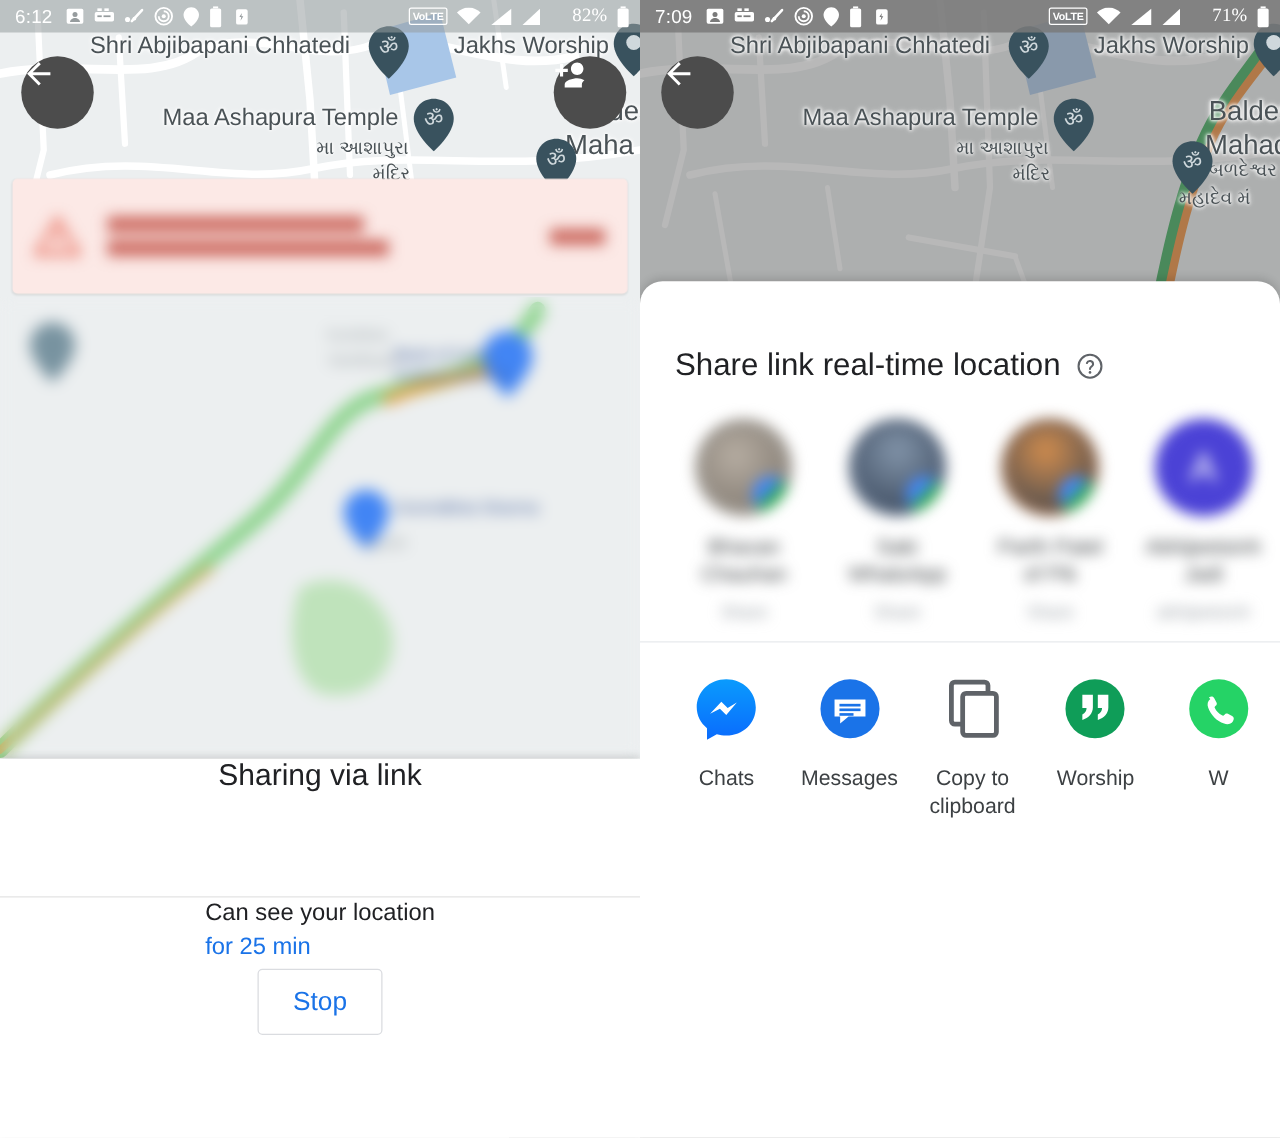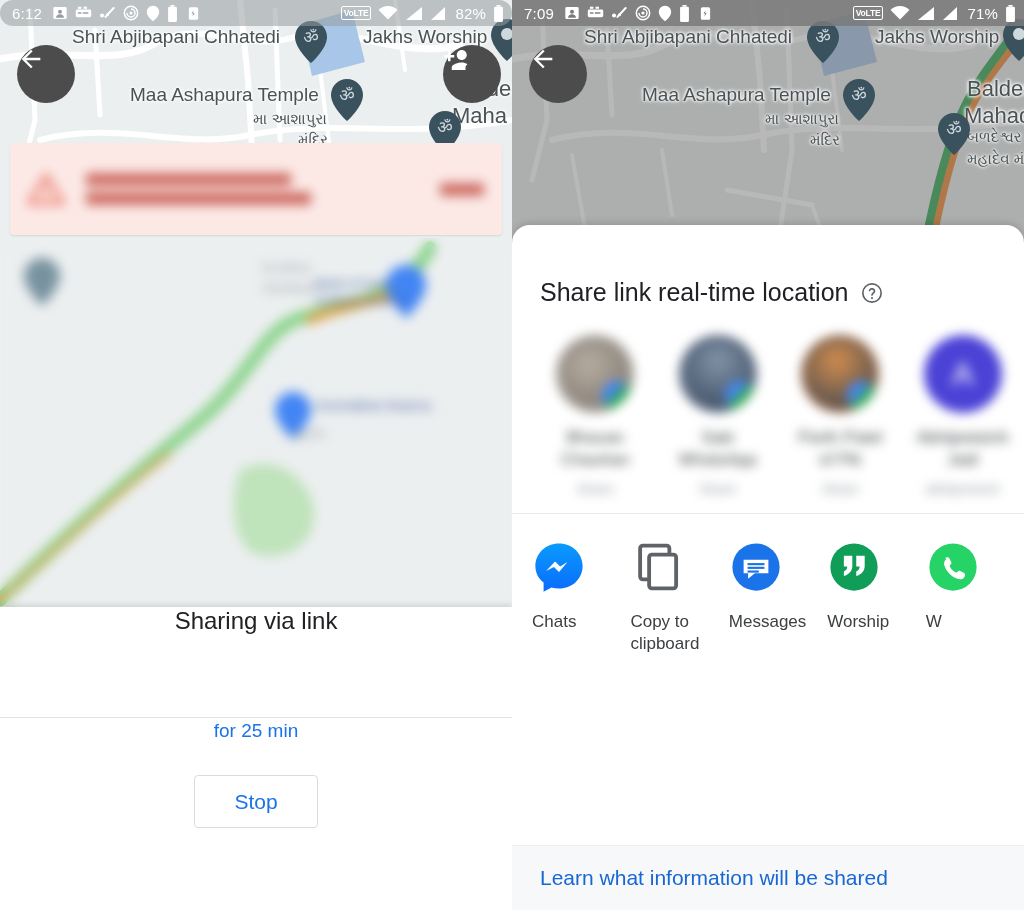--- a/index.html
+++ b/index.html
@@ -16,27 +16,27 @@
   .panel-right { width:512px; }
 
   
   .statusbar {
     position:absolute; top:0; left:0; right:0; height:26px;
     display:flex; align-items:center; gap:7px;
     padding:0 8px 0 12px; z-index:40;
     color:#ffffff;
     font-size:15px; letter-spacing:.2px;
   }
-  .sb-left  { background:rgba(150,156,158,.55);border-radius:13px; }
+  .sb-left  { background:rgba(150,156,158,.55); }
   .sb-right { background:rgba(122,122,122,.85); }
   .sb-time { font-size:15px; font-weight:400; margin-right:3px; }
   .sb-spacer { flex:1; }
   .sb-ico { display:inline-flex; align-items:center; justify-content:center; }
   .sb-ico svg { display:block; }
-  .sb-pct { font-size:15px; margin-left:2px; }
+  .sb-pct { font-size:15px; margin-left:18px;font-family:Liberation Serif, serif; }
   .volte {
     border:1.6px solid #fff; border-radius:2px;
     font-size:8.5px; font-weight:700; line-height:1;
     padding:2px 2px; letter-spacing:-.2px;
   }
 
   
   .map { position:absolute; inset:0; overflow:hidden; }
   .map-left  { height:607px; background:#eceff0; }
   .map-right { height:910px; background:#ebeeef; }
@@ -95,21 +95,21 @@
   .rowsub .t2 { color:#1a73e8; }
   .hr { height:1px; background:#e3e3e3; margin:0; }
 
   .btn-outline {
     border:1px solid #dadce0; border-radius:4px; background:#fff;
     color:#1a73e8; font-size:21px; font-family:inherit;
     display:flex; align-items:center; justify-content:center;
     cursor:pointer;
   }
   .btn-copy { width:148px; height:53px; }
-  .btn-stop { width:124px; height:53px; }
+  .btn-stop { width:100px; height:53px; }
 
   
   .sheet-right {
     position:absolute; left:0; right:0; top:225px; bottom:0;
     background:#fff; z-index:30;
     border-top-left-radius:18px; border-top-right-radius:18px;
     box-shadow:0 -2px 7px rgba(0,0,0,.14);
     overflow:hidden;
   }
   .sheet-title {
@@ -135,21 +135,21 @@
   .contact { width:130px; text-align:center; }
   .contact-blur { filter:blur(5.5px); }
   .av { width:78px; height:78px; border-radius:50%; margin:0 auto; position:relative; overflow:hidden; }
   .av-badge { position:absolute; right:2px; bottom:2px; width:30px; height:30px; border-radius:50%; }
   .cname { margin-top:14px; font-size:17px; color:#3c4043; line-height:1.28; }
   .csub  { margin-top:10px; font-size:14px; color:#9aa0a6; }
 
   .sep { height:1px; background:#e8eaed; margin-top:16px; }
 
   .apps { display:flex; padding:26px 0 0 0; margin-left:20px; }
-  .app { width:113px; }
+  .app { width:113px; text-align:center; }
   .app-ico { width:54px; height:54px; margin:0 auto; }
   .app-label { margin-top:13px; font-size:17px; color:#3c4043; line-height:1.32; }
 
   .learnbar {
     position:absolute; left:0; right:0; bottom:0; height:65px;
     background:#f6f8fa; border-top:1px solid #eceff1;
     display:flex; align-items:center; padding-left:28px;
   }
   .learnlink { color:#1967d2; font-size:21px; cursor:pointer; }
 </style>
@@ -259,20 +259,21 @@
       </div>
     </div>
 
     <div class="sheet-left">
       <div class="row row-link">
         <div class="rowtitle">Sharing via link</div>
       </div>
       <div class="hr"></div>
       <div class="row row-see">
         <div class="rowsub">
+          <div>Can see your location</div>
           <div class="t2">for 25 min</div>
         </div>
         <div class="btn-outline btn-stop">Stop</div>
       </div>
     </div>
 
     <div class="statusbar sb-left">
       <span class="sb-time">6:12</span>
       <span class="sb-ico">
           <svg width="16" height="16" viewBox="0 0 24 24">
@@ -376,21 +377,21 @@
       <div class="map-dim"></div>
 
       <div class="maplabel" style="left:72px;  top:26px;">Shri Abjibapani Chhatedi</div>
       <div class="maplabel" style="left:363px; top:26px;">Jakhs Worship</div>
       <div class="maplabel" style="left:130px; top:84px;">Maa Ashapura Temple</div>
       <div class="maplabel guj" style="left:253px; top:110px;">મા આશાપુરા</div>
       <div class="maplabel guj" style="left:298px; top:131px;">મંદિર</div>
       <div class="maplabel big" style="left:455px; top:76px;">Baldes</div>
       <div class="maplabel big" style="left:452px; top:103px;">Mahad</div>
       <div class="maplabel guj" style="left:455px; top:128px;">બળદેશ્વર મ</div>
-      <div class="maplabel guj" style="left:455px; top:150px;">મહાદેવ મં</div>
+      <div class="maplabel guj" style="left:431px; top:150px;">મહાદેવ મં</div>
 
       <svg class="pin" style="left:294px; top:20px;" viewBox="0 0 34 44">
         <path class="body" d="M17 1 C8 1 1 8 1 17 c0 12 16 26 16 26 s16 -14 16 -26 C33 8 26 1 17 1 Z"></path>
         <text class="om" x="17" y="23" text-anchor="middle">ॐ</text>
       </svg>
       <svg class="pin" style="left:330px; top:78px;" viewBox="0 0 34 44">
         <path class="body" d="M17 1 C8 1 1 8 1 17 c0 12 16 26 16 26 s16 -14 16 -26 C33 8 26 1 17 1 Z"></path>
         <text class="om" x="17" y="23" text-anchor="middle">ॐ</text>
       </svg>
       <svg class="pin" style="left:425px; top:112px;" viewBox="0 0 34 44">
@@ -475,61 +476,58 @@
             </linearGradient>
               </defs>
             <path d="M24 3 C12 3 3 12 3 23 c0 6 2.8 11.3 7.3 14.8 V46 l7-3.8 c2.1 .6 4.3 .9 6.7 .9 c12 0 21-8.9 21-20 S36 3 24 3 Z" fill="url(#mgr)"></path>
             <path d="M12.5 27.5 L20.5 19 L25 23.5 L31.5 19.5 L24 28.5 L19.5 24 Z" fill="#fff"></path>
           </svg>
           <div class="app-label">Chats</div>
         </div>
 
         <div class="app">
           <svg class="app-ico" viewBox="0 0 48 48">
-            <rect x="9" y="5" width="26" height="30" rx="2.5" fill="none" stroke="#5f6368" stroke-width="3.4"></rect>
-            <rect x="17" y="13" width="24" height="30" rx="2.5" fill="#fff" stroke="#5f6368" stroke-width="3.4"></rect>
-          </svg>
-          <div class="app-label">Copy to clipboard</div>
-        </div>
-
-        <div class="app">
-          <svg class="app-ico" viewBox="0 0 48 48">
             <circle cx="24" cy="24" r="21" fill="#1a73e8"></circle>
             <path d="M13 17.5 h22 v12 h-12 l-6 5 v-5 h-4 Z" fill="#fff"></path>
             <g fill="#1a73e8">
                 <rect x="16.5" y="20.5" width="15" height="1.9"></rect>
                 <rect x="16.5" y="23.8" width="15" height="1.9"></rect>
                 <rect x="16.5" y="27.1" width="10" height="1.9"></rect>
               </g>
           </svg>
           <div class="app-label">Messages</div>
         </div>
 
         <div class="app">
           <svg class="app-ico" viewBox="0 0 48 48">
+            <rect x="9" y="5" width="26" height="30" rx="2.5" fill="none" stroke="#5f6368" stroke-width="3.4"></rect>
+            <rect x="17" y="13" width="24" height="30" rx="2.5" fill="#fff" stroke="#5f6368" stroke-width="3.4"></rect>
+          </svg>
+          <div class="app-label">Copy to clipboard</div>
+        </div>
+
+        <div class="app">
+          <svg class="app-ico" viewBox="0 0 48 48">
             <circle cx="24" cy="24" r="21" fill="#0f9d58"></circle>
             <path d="M15 14 h7.5 v9 c0 4.5 -3 7.5 -7.5 9 v-4 c2 -1 3 -2.5 3 -4.5 h-3 Z" fill="#fff"></path>
             <path d="M26 14 h7.5 v9 c0 4.5 -3 7.5 -7.5 9 v-4 c2 -1 3 -2.5 3 -4.5 h-3 Z" fill="#fff"></path>
           </svg>
           <div class="app-label">Worship</div>
         </div>
 
         <div class="app">
           <svg class="app-ico" viewBox="0 0 48 48">
             <circle cx="24" cy="24" r="21" fill="#25d366"></circle>
             <path d="M17 16 c1.5 -1 3 -1 3.8 .5 l1.6 3 c.5 1 .2 1.7 -.6 2.4 c-.8 .7 -.9 1 -.5 1.8 c1.1 2.2 2.8 3.9 5 5 c.8 .4 1.1 .3 1.8 -.5 c.7 -.8 1.4 -1.1 2.4 -.6 l3 1.6 c1.5 .8 1.5 2.3 .5 3.8 c-1.3 1.9 -3.8 2.4 -6.2 1.5 c-5.4 -2 -9.3 -5.9 -11.3 -11.3 c-.9 -2.4 -.4 -4.9 1.5 -6.2 Z" fill="#fff"></path>
           </svg>
           <div class="app-label">W</div>
         </div>
       </div>
 
       
-      <div class="learnbar">
-        <span class="learnlink">Learn what information will be shared</span>
-      </div>
     </div>
 
     <div class="statusbar sb-right">
       <span class="sb-time">7:09</span>
       <span class="sb-ico">
           <svg width="16" height="16" viewBox="0 0 24 24">
             <rect x="2" y="3" width="20" height="18" rx="2" fill="#fff"></rect>
             <circle cx="12" cy="10" r="3" fill="#7a7a7a"></circle>
             <path d="M6 19c0-3 3-5 6-5s6 2 6 5z" fill="#7a7a7a"></path>
           </svg>

